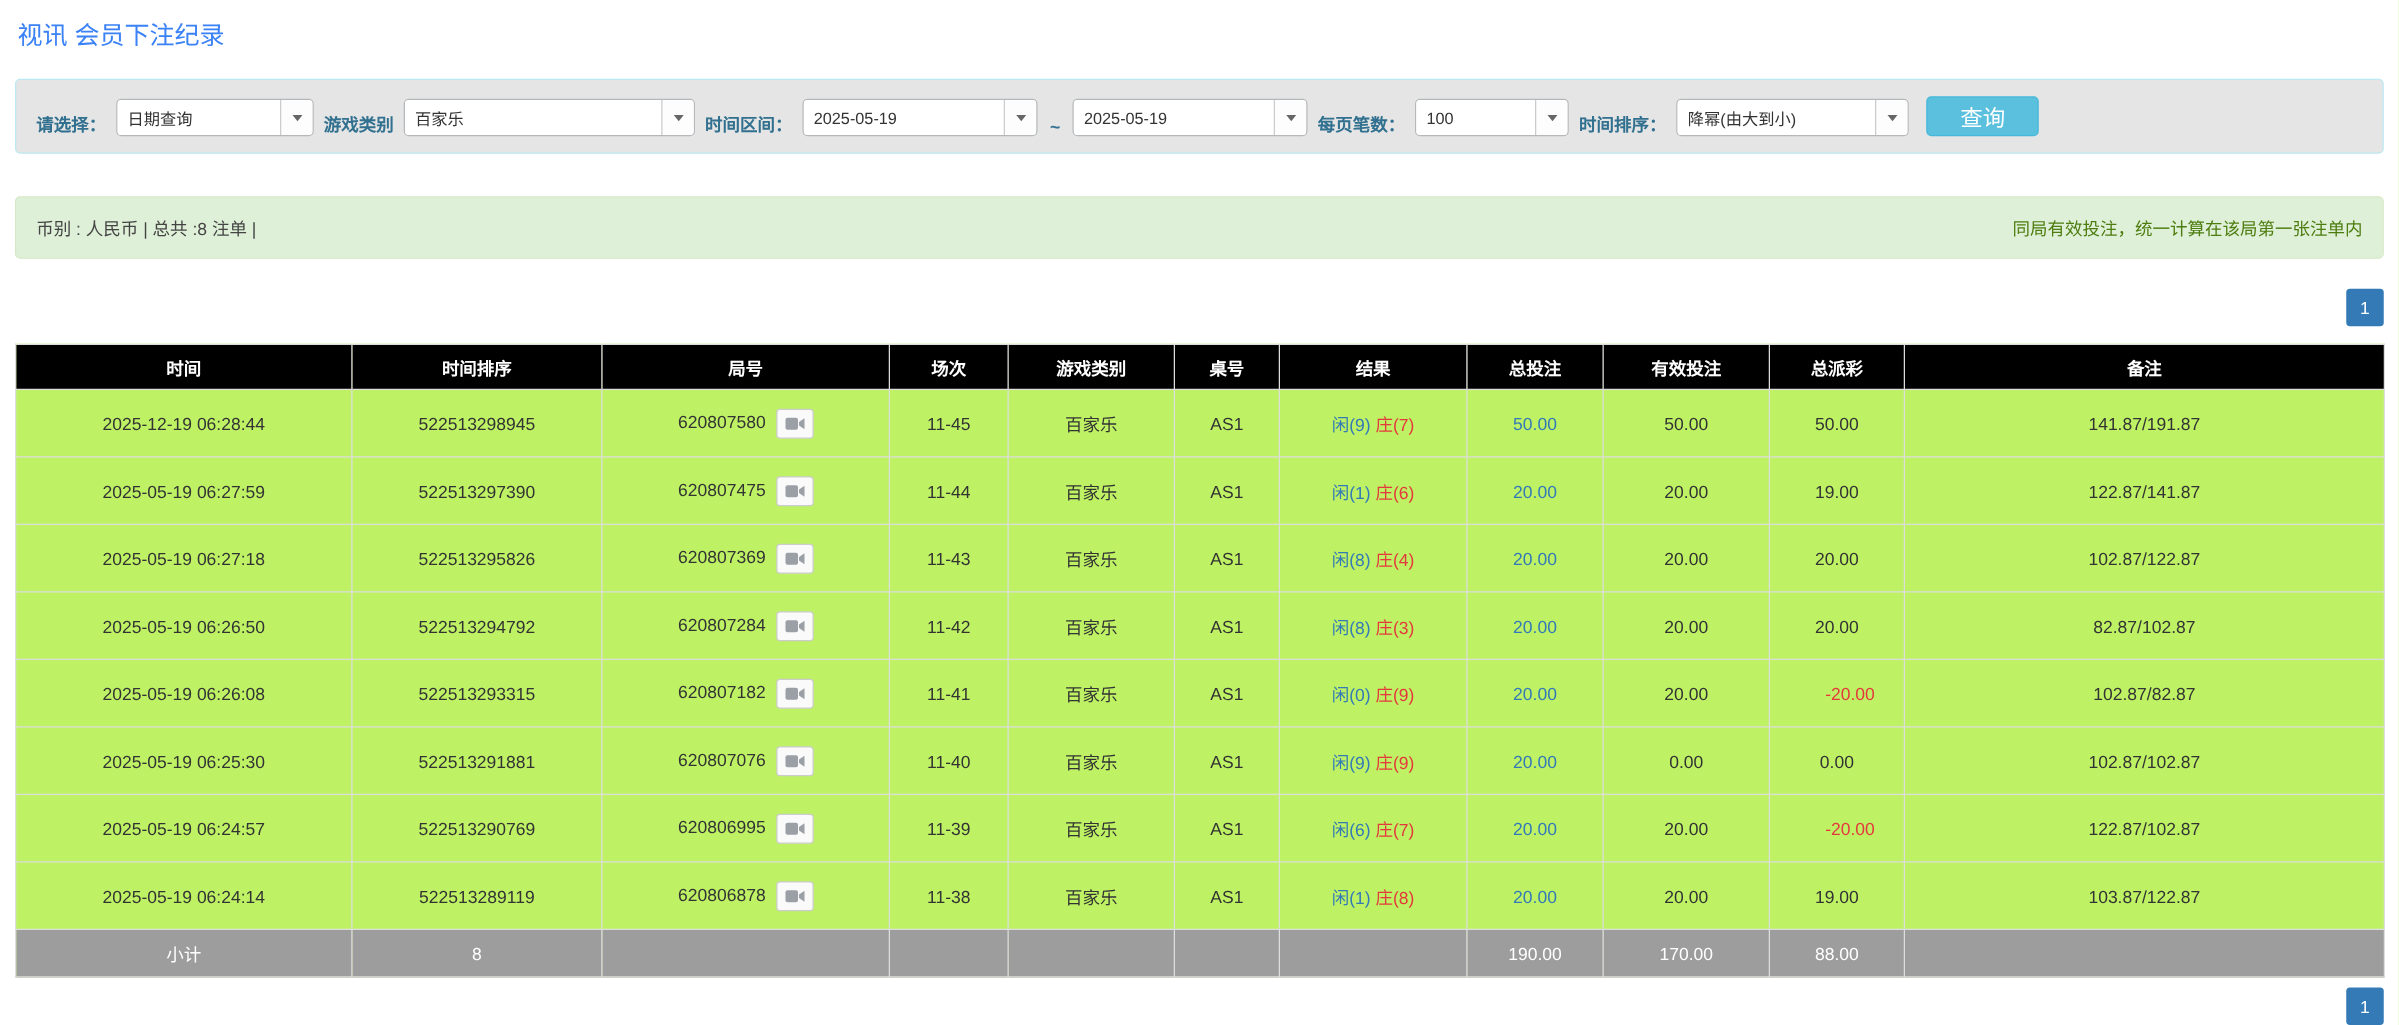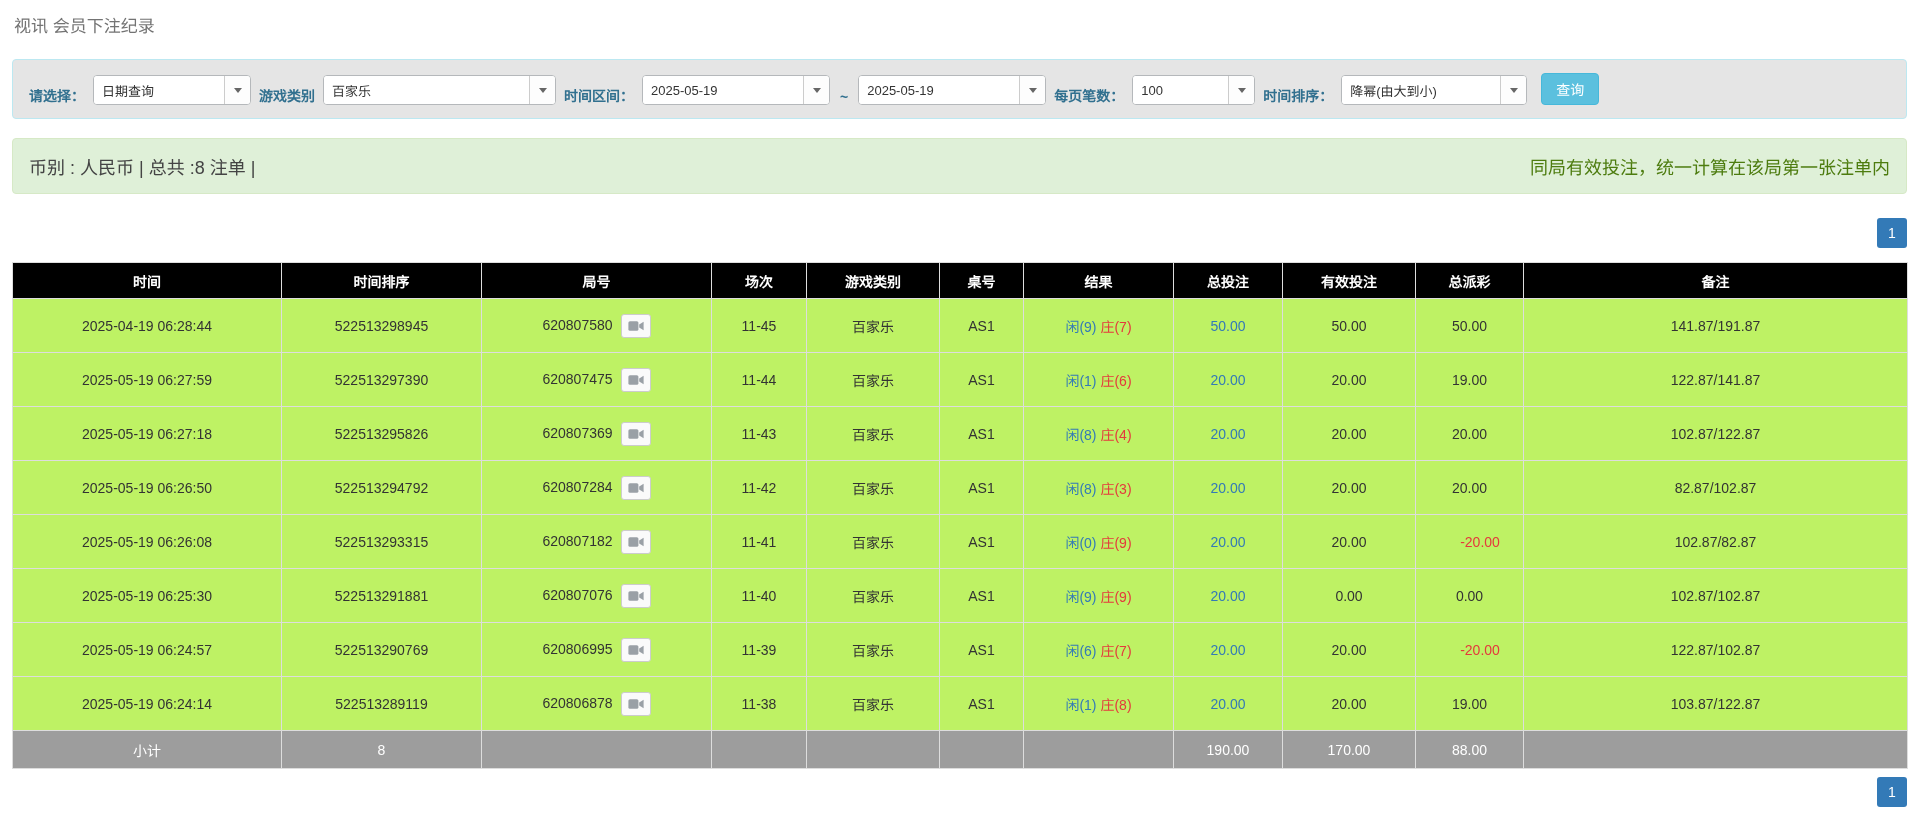--- a/index.html
+++ b/index.html
@@ -7,21 +7,21 @@
   body {
     width: 1919px; height: 820px; overflow: hidden;
     background: #ffffff;
     font-family: "Liberation Sans", "DejaVu Sans", sans-serif;
     color: #333;
   }
   .container { margin: 0 12px; padding-top: 12px; }
 
   
   .page-title {
-    font-size: 17px; font-weight: 400; color: #737373;
+    font-size: 20px; font-weight: 400; color: #3b82f6;
     margin: 0 2px 22px 2px;
   }
 
   
   .filter-bar {
     background: #e5e5e5; border: 1px solid #bce8f1; border-radius: 4px;
     padding: 13px 16px;
     display: flex; align-items: flex-end; gap: 8px;
     font-size: 14px;
   }
@@ -42,31 +42,31 @@
     border-left: 1px solid #ccc; background: #fdfdfd; cursor: pointer;
   }
   .caret {
     display: inline-block; width: 0; height: 0;
     border-left: 4px solid transparent; border-right: 4px solid transparent;
     border-top: 5px solid #666;
   }
   .tilde { color: #31708f; font-weight: bold; padding: 0 2px; }
   .btn-search {
     background: #5bc0de; border: 1px solid #46b8da; color: #fff;
-    height: 32px; padding: 0 14px; border-radius: 4px; font-size: 14px;
+    height: 32px; padding: 0 26px; border-radius: 4px; font-size: 18px;
     cursor: pointer; margin-left: 6px; font-family: inherit;
   }
 
   
   .summary-bar {
-    margin-top: 19px;
+    margin-top: 34px;
     background: #dff0d8; border: 1px solid #d6e9c6; border-radius: 4px;
     padding: 14px 16px;
     display: flex; align-items: center; justify-content: space-between;
-    font-size: 18px;
+    font-size: 14px;
   }
   .summary-left { color: #444; }
   .summary-right { color: #4d7c0f; }
 
   
   .pager { display: flex; justify-content: flex-end; }
   .pager-top { margin-top: 24px; margin-bottom: 14px; }
   .pager-bottom { margin-top: 8px; }
   .page-btn {
     display: inline-block; min-width: 30px; height: 30px; line-height: 30px;
@@ -195,21 +195,21 @@
         <th>桌号</th>
         <th>结果</th>
         <th>总投注</th>
         <th>有效投注</th>
         <th>总派彩</th>
         <th>备注</th>
       </tr>
     </thead>
     <tbody id="rows-body">
   <tr>
-    <td>2025-04-19 06:28:44</td>
+    <td>2025-12-19 06:28:44</td>
     <td>522513298945</td>
     <td>
       <span>620807580</span><button class="vid-btn">
               <svg width="16" height="12" viewBox="0 0 20 14" fill="#9aa0a6" xmlns="http://www.w3.org/2000/svg">
                 <rect x="0.5" y="1" width="12.5" height="12" rx="2"></rect>
                 <path d="M14 5.2 L19.5 1.6 V12.4 L14 8.8 Z"></path>
               </svg>
             </button>
     </td>
     <td>11-45</td>

